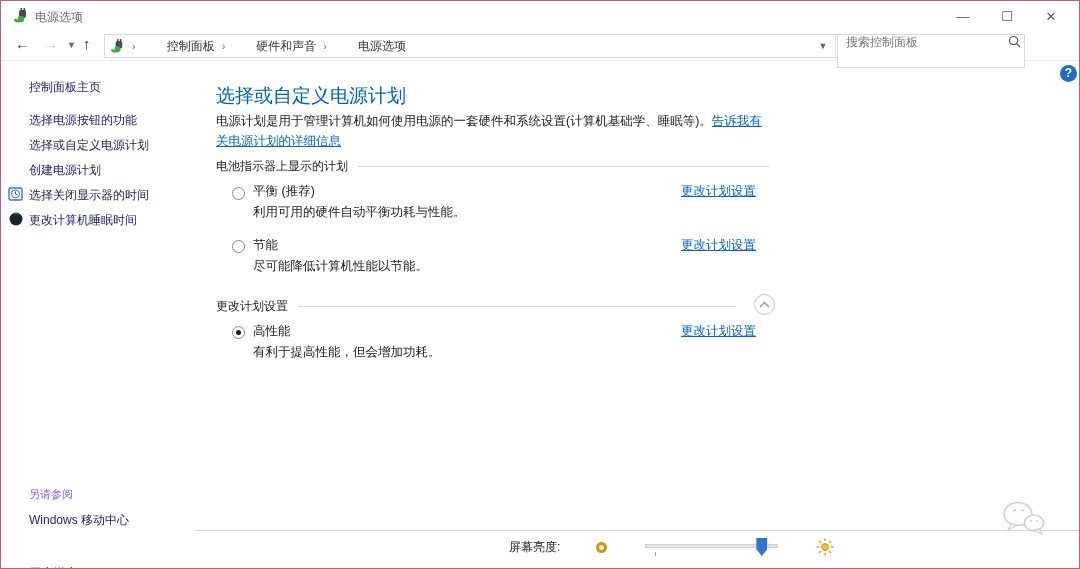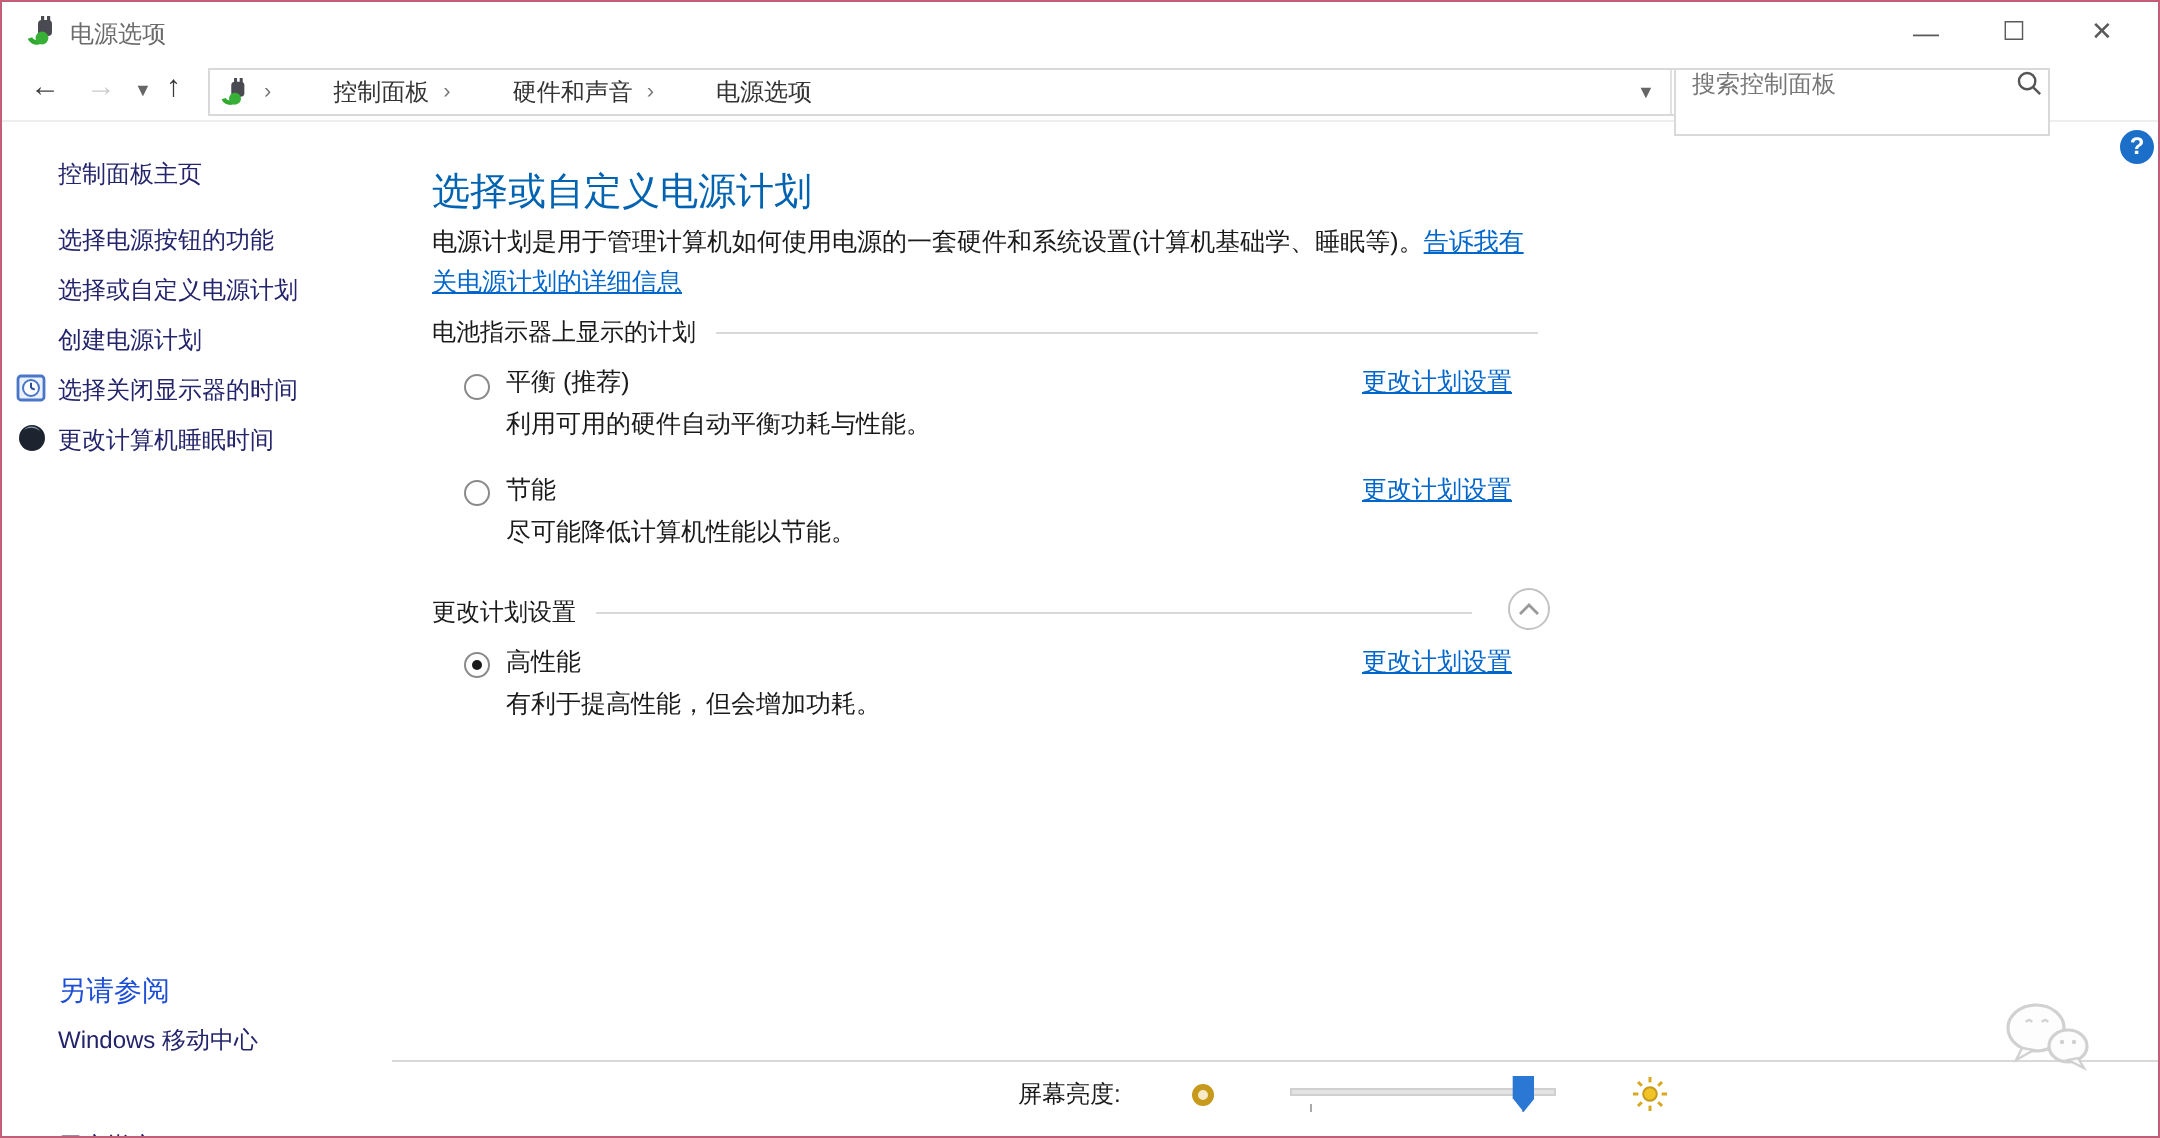--- a/index.html
+++ b/index.html
@@ -28,21 +28,21 @@
   .addr-refresh { width:28px; text-align:center; color:#555; font-size:14px; border-left:1px solid #e2e2e2; height:22px; line-height:22px; }
   .searchbox { position:absolute; left:836px; top:3px; width:188px; height:34px; border:1px solid #d9d9d9; background:#fff; display:flex; align-items:flex-start; }
   .searchbox input { flex:1; border:none; outline:none; font-size:12px; color:#333; padding:0 4px 0 8px; font-family:inherit; }
   .searchbox input::placeholder { color:#767676; }
   .search-glyph { width:24px; display:flex; justify-content:center; }
 
   
   .sidebar { position:absolute; left:0; top:60px; width:200px; height:509px; background:#fff; }
   .side-item { position:absolute; left:28px; font-size:12px; color:#23246b; white-space:nowrap; cursor:pointer; }
   .side-icon { position:absolute; left:7px; width:16px; height:16px; }
-  .see-also-hdr { position:absolute; left:28px; font-size:14px; color:#1d4ed8; }
+  .see-also-hdr { position:absolute; left:28px; font-size:11px; color:#8b5cf6; }
 
   
   .main { position:absolute; left:215px; top:60px; width:865px; }
   .help-btn { position:absolute; left:844px; top:4px; width:17px; height:17px; border-radius:50%; background:#1b6fc9; color:#fff; font-size:12px; font-weight:bold; text-align:center; line-height:17px; cursor:pointer; }
   .page-title { position:absolute; left:0; top:22px; font-size:19px; color:#0063b1; font-weight:400; white-space:nowrap; }
   .intro { position:absolute; left:0; top:50px; width:557px; font-size:12.5px; line-height:1.62; color:#1a1a1a; }
   .intro a, .plan-link { color:#0066cc; text-decoration:underline; cursor:pointer; }
   .plan-link { position:absolute; font-size:12.5px; white-space:nowrap; }
   .group-hdr { position:absolute; left:0; width:553px; display:flex; align-items:center; }
   .group-hdr .gtxt { font-size:12px; color:#1a1a1a; white-space:nowrap; margin-right:10px; }

